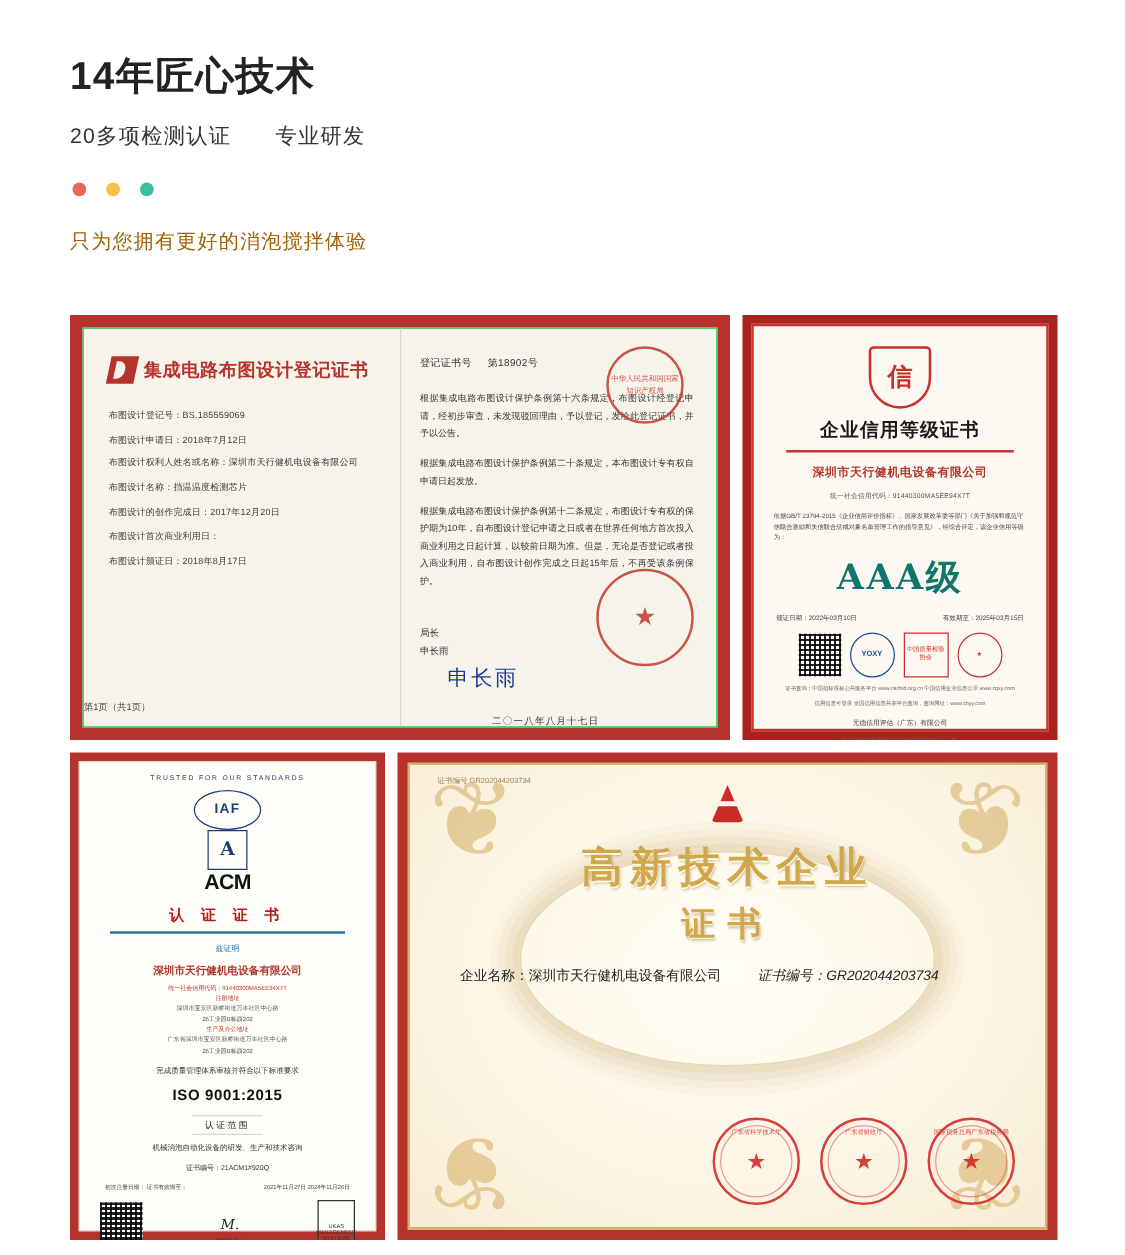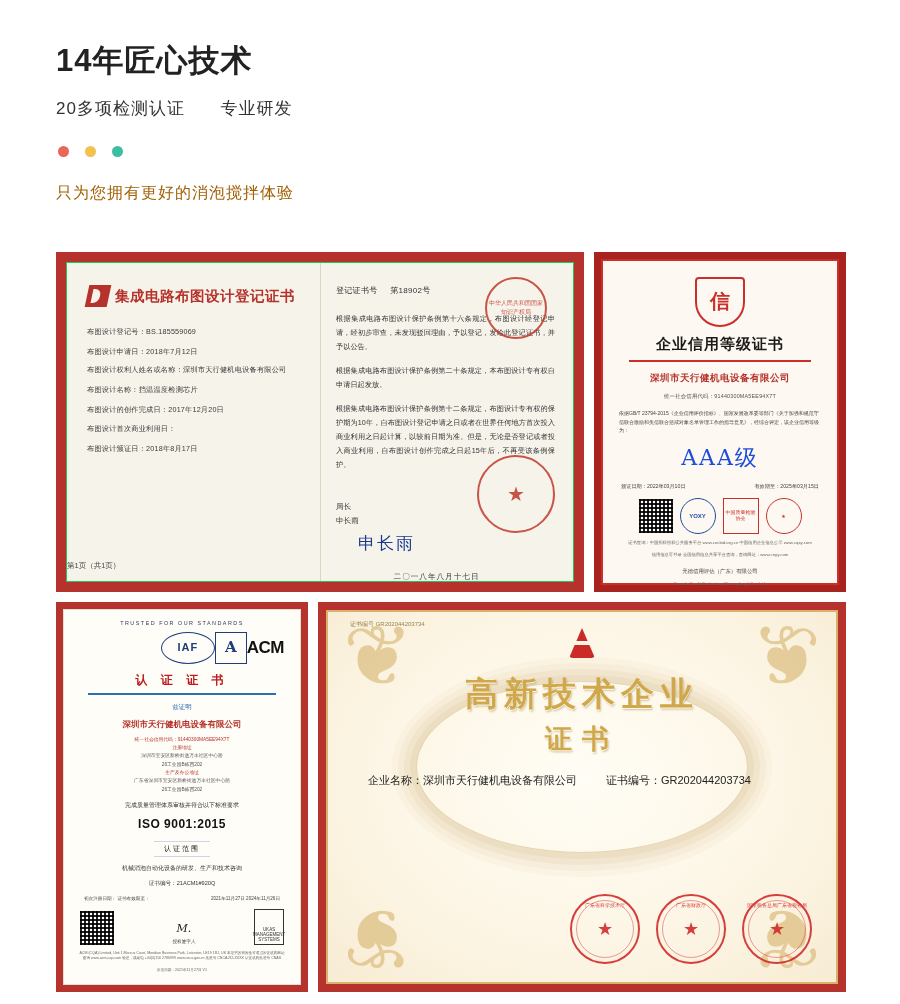--- a/index.html
+++ b/index.html
@@ -270,23 +270,23 @@
     letter-spacing: .2px;
   }
   .c2-body {
     font-size: 5px;
     color: #444;
     line-height: 1.7;
     text-align: left;
     margin: 0 4px 8px;
   }
   .c2-grade {
-    font-size: 22px;
-    font-weight: normal;
-    color: #1d4ed8;
+    font-size: 28px;
+    font-weight: bold;
+    color: #0f766e;
     letter-spacing: 2px;
     margin: 4px 0 10px;
     font-family: "DejaVu Serif", serif;
   }
   .c2-dates {
     display: flex;
     justify-content: space-between;
     font-size: 5.2px;
     color: #444;
     margin: 0 6px 8px;
@@ -370,20 +370,21 @@
     font-size: 5.4px;
     letter-spacing: 1.5px;
     color: #2b3a67;
     margin-bottom: 6px;
   }
   .c3-logos {
     display: flex;
     align-items: center;
     justify-content: flex-end;
     margin: 2px 2px 8px;
+    flex-direction: column;
   }
   .iaf {
     width: 52px; height: 30px;
     border: 1.5px solid #1f3d7a;
     border-radius: 50%;
     color: #1f3d7a;
     font-weight: bold;
     font-size: 11px;
     line-height: 28px;
     letter-spacing: 1px;
@@ -608,21 +609,21 @@
     margin: 10px 14px 0;
     font-size: 11px;
     color: #222;
   }
   .c4-fields .line {
     display: flex;
     justify-content: space-between;
     margin-bottom: 13px;
   }
   .c4-fields .line .l { }
-  .c4-fields .line .r { min-width: 190px; }
+  .c4-fields .line .r { min-width: 190px; font-style: italic; }
   .c4-approve {
     position: relative;
     text-align: left;
     margin: 2px 14px 0;
     font-size: 11px;
     color: #222;
   }
   .c4-seals {
     position: absolute;
     right: 24px;

